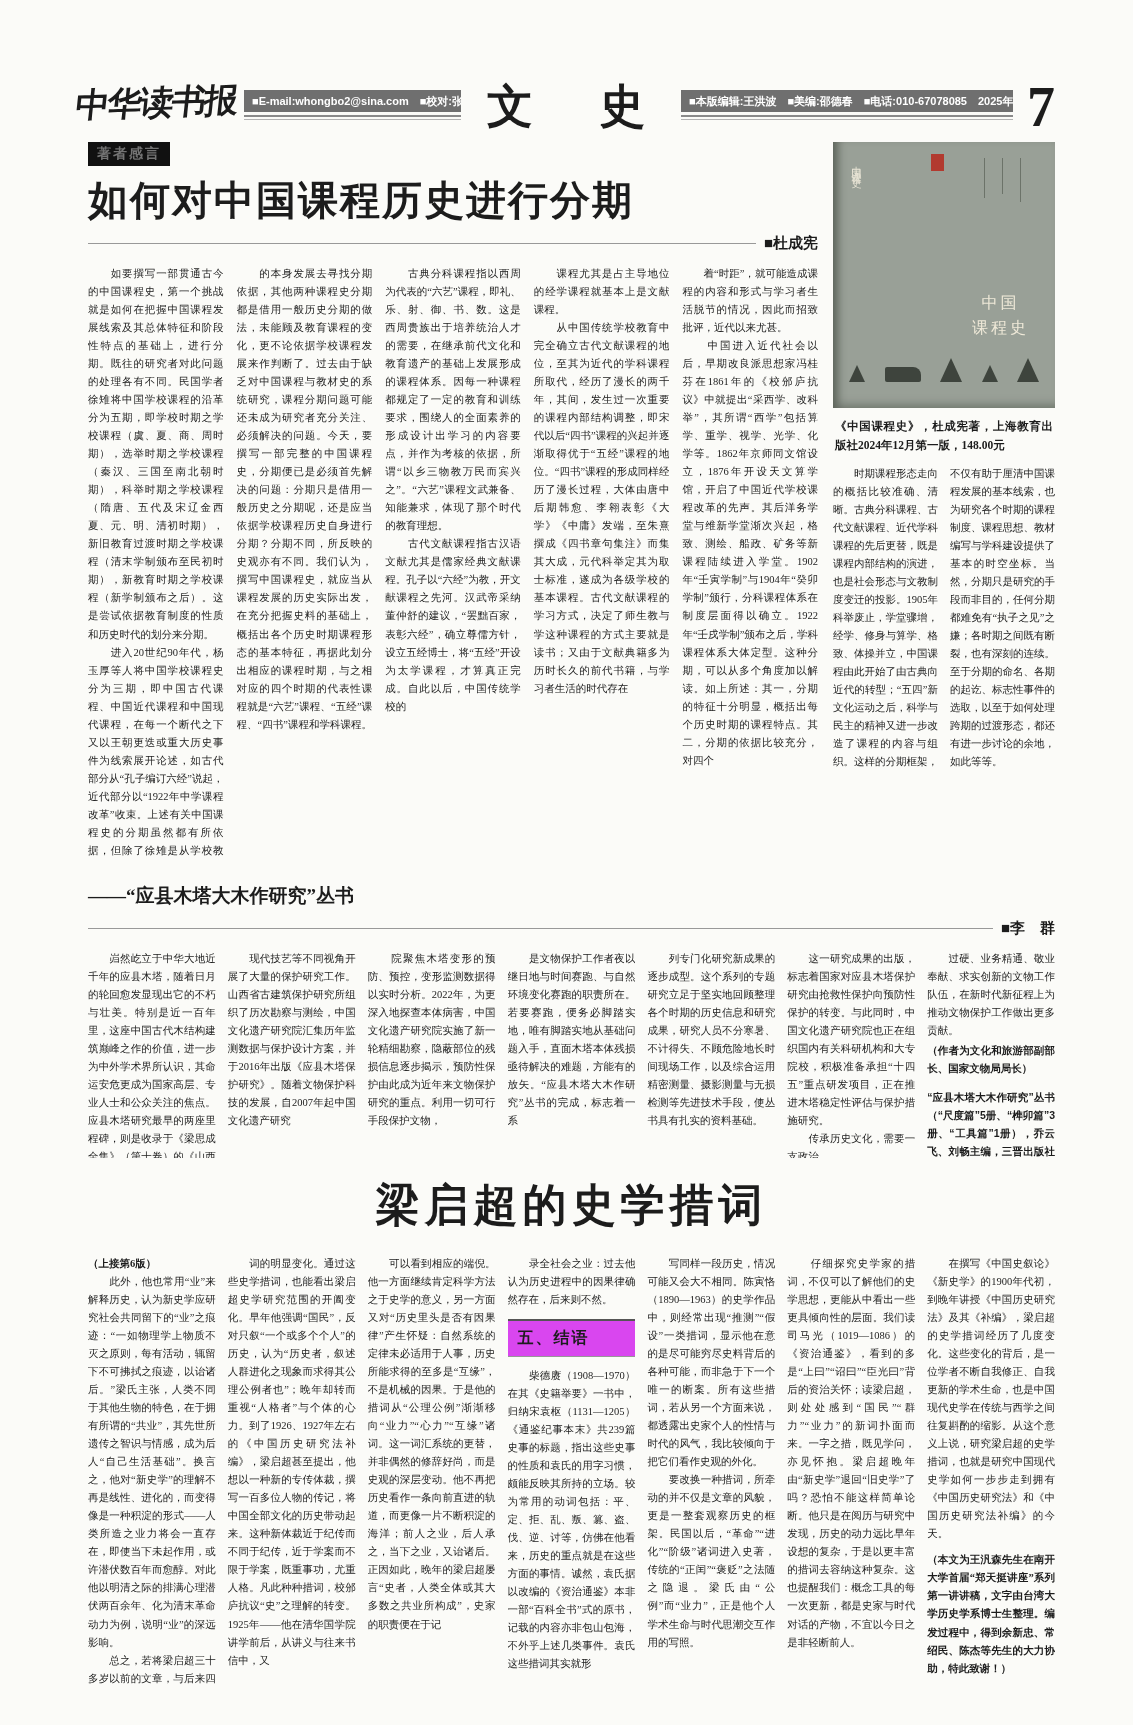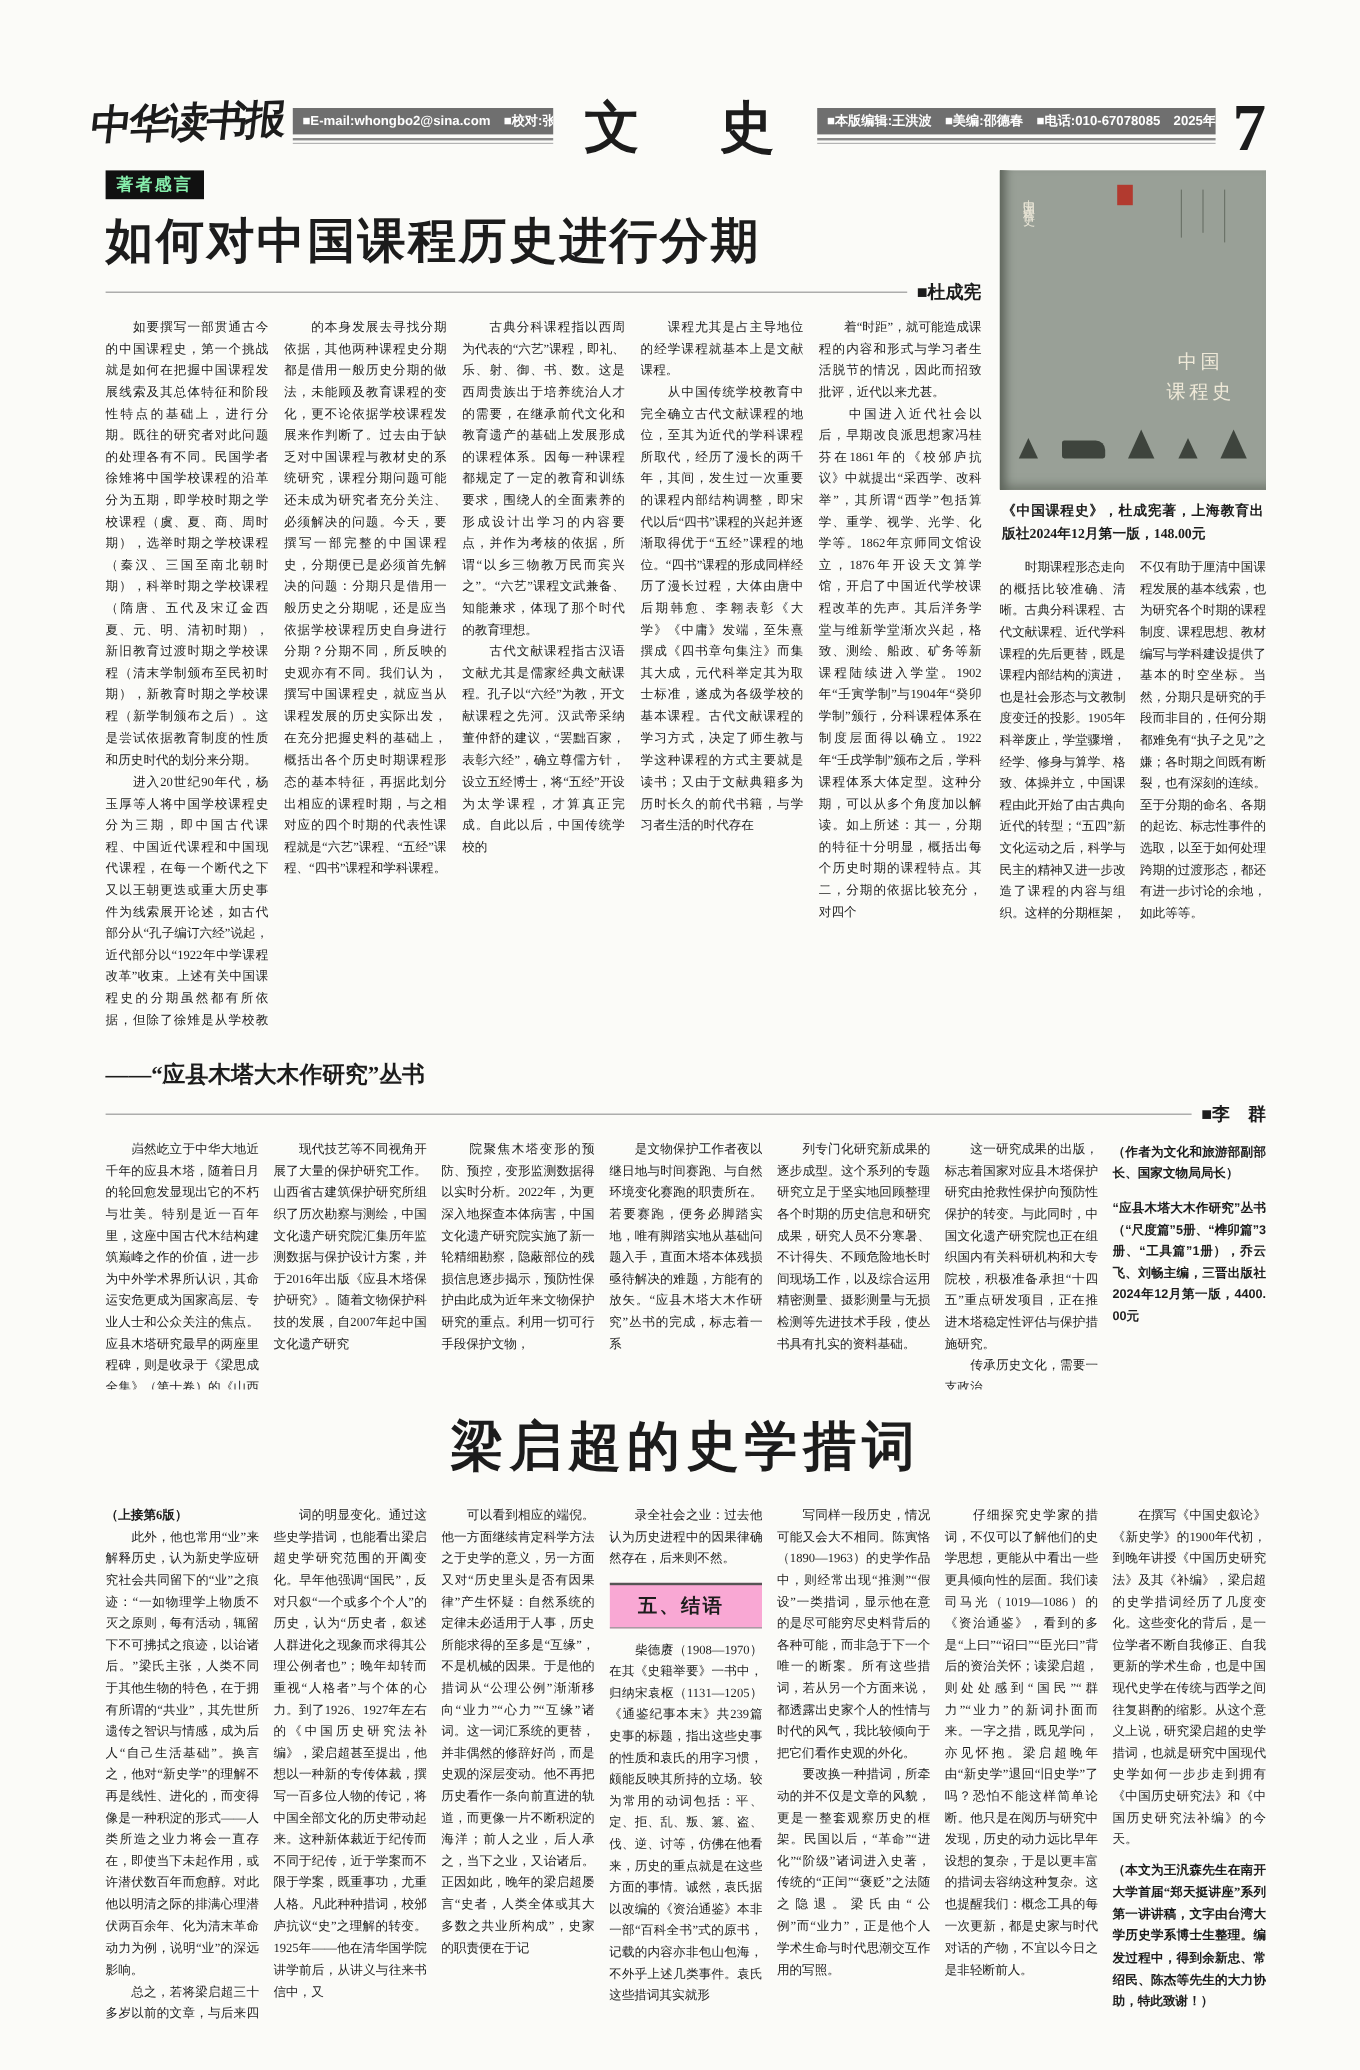--- a/index.html
+++ b/index.html
@@ -44,21 +44,21 @@
   .bodytext {
     font-size:10.5px; line-height:1.72; text-align:justify;
     white-space:pre-wrap; word-break:break-all;
   }
   .colbox { overflow:hidden; }
 
   
   .article1 { display:flex; margin-top:10px; }
   .a1-left { flex:1 1 auto; min-width:0; }
   .badge {
-    display:inline-block; background:#111; color:#86efac;
+    display:inline-block; background:#111; color:#737373;
     font-family:"Liberation Sans","DejaVu Sans",sans-serif;
     font-size:14px; font-weight:bold; padding:3px 9px; letter-spacing:2px;
   }
   .a1-title { font-size:40px; font-weight:900; letter-spacing:2px; margin:12px 0 10px; line-height:1.15; }
   .a1-byline-row { margin:4px 0 12px; }
   .a1-grid { display:grid; grid-template-columns:repeat(5,1fr); gap:13px; }
   .a1-col { height:592px; }
 
   .a1-right { flex:0 0 222px; width:222px; margin-left:15px; display:flex; flex-direction:column; }
   .cover {
@@ -93,23 +93,23 @@
   .author-note { font-weight:bold; margin-top:2px; }
   .book-info { font-weight:bold; margin-top:10px; font-family:"Liberation Sans","DejaVu Sans",sans-serif; font-size:10.5px; }
 
   
   .article3 { margin-top:18px; }
   .a3-title { text-align:center; font-size:44px; font-weight:900; letter-spacing:5px; margin:14px 0 20px; }
   .a3-grid { display:grid; grid-template-columns:repeat(7,1fr); gap:12px; }
   .a3-col { height:432px; }
   .continued-note { font-weight:bold; }
   .section-box {
-    background:#f9a8d4; border-top:2px solid #555; border-bottom:1px solid #979797;
-    font-family:"Liberation Sans","DejaVu Sans",sans-serif;
-    font-weight:bold; font-size:16px; padding:7px 24px; margin:10px 0; letter-spacing:2px;
+    background:#d946ef; border-top:2px solid #555; border-bottom:1px solid #979797;
+    font-family:"Liberation Sans","DejaVu Sans",sans-serif;
+    font-weight:bold; font-size:16px; padding:7px 10px; margin:10px 0; letter-spacing:2px;
   }
   .footnote { font-weight:bold; margin-top:8px; }
 </style>
 </head>
 <body>
 
 <div class="page">
 
   <div class="masthead">
     <div class="logo">中华读书报</div>
@@ -182,20 +182,21 @@
     <div class="a2-grid">
       <div class="bodytext colbox a2-col">　　岿然屹立于中华大地近千年的应县木塔，随着日月的轮回愈发显现出它的不朽与壮美。特别是近一百年里，这座中国古代木结构建筑巅峰之作的价值，进一步为中外学术界所认识，其命运安危更成为国家高层、专业人士和公众关注的焦点。应县木塔研究最早的两座里程碑，则是收录于《梁思成全集》（第十卷）的《山西应县佛宫寺辽释迦塔》调查报告和陈明达先生的专著《应县木塔》。
 　　近三十年，应县木塔已成为国家文物保护与研究的重要课题之一，全国文物保护、建筑学和科技保护工作者从各自学科角度，以传统与</div>
       <div class="bodytext colbox a2-col">　　现代技艺等不同视角开展了大量的保护研究工作。山西省古建筑保护研究所组织了历次勘察与测绘，中国文化遗产研究院汇集历年监测数据与保护设计方案，并于2016年出版《应县木塔保护研究》。随着文物保护科技的发展，自2007年起中国文化遗产研究</div>
       <div class="bodytext colbox a2-col">　　院聚焦木塔变形的预防、预控，变形监测数据得以实时分析。2022年，为更深入地探查本体病害，中国文化遗产研究院实施了新一轮精细勘察，隐蔽部位的残损信息逐步揭示，预防性保护由此成为近年来文物保护研究的重点。利用一切可行手段保护文物，</div>
       <div class="bodytext colbox a2-col">　　是文物保护工作者夜以继日地与时间赛跑、与自然环境变化赛跑的职责所在。若要赛跑，便务必脚踏实地，唯有脚踏实地从基础问题入手，直面木塔本体残损亟待解决的难题，方能有的放矢。“应县木塔大木作研究”丛书的完成，标志着一系</div>
       <div class="bodytext colbox a2-col">　　列专门化研究新成果的逐步成型。这个系列的专题研究立足于坚实地回顾整理各个时期的历史信息和研究成果，研究人员不分寒暑、不计得失、不顾危险地长时间现场工作，以及综合运用精密测量、摄影测量与无损检测等先进技术手段，使丛书具有扎实的资料基础。</div>
       <div class="bodytext colbox a2-col">　　这一研究成果的出版，标志着国家对应县木塔保护研究由抢救性保护向预防性保护的转变。与此同时，中国文化遗产研究院也正在组织国内有关科研机构和大专院校，积极准备承担“十四五”重点研发项目，正在推进木塔稳定性评估与保护措施研究。
 　　传承历史文化，需要一支政治</div>
       <div class="colbox a2-col">
+        <div class="bodytext">　　过硬、业务精通、敬业奉献、求实创新的文物工作队伍，在新时代新征程上为推动文物保护工作做出更多贡献。</div>
         <div class="bodytext author-note">（作者为文化和旅游部副部长、国家文物局局长）</div>
         <div class="bodytext book-info">“应县木塔大木作研究”丛书（“尺度篇”5册、“榫卯篇”3册、“工具篇”1册），乔云飞、刘畅主编，三晋出版社2024年12月第一版，4400.00元</div>
       </div>
     </div>
   </div>
 
   <div class="article3">
     <div class="a3-title">梁启超的史学措词</div>
     <div class="a3-grid">
       <div class="colbox a3-col">

